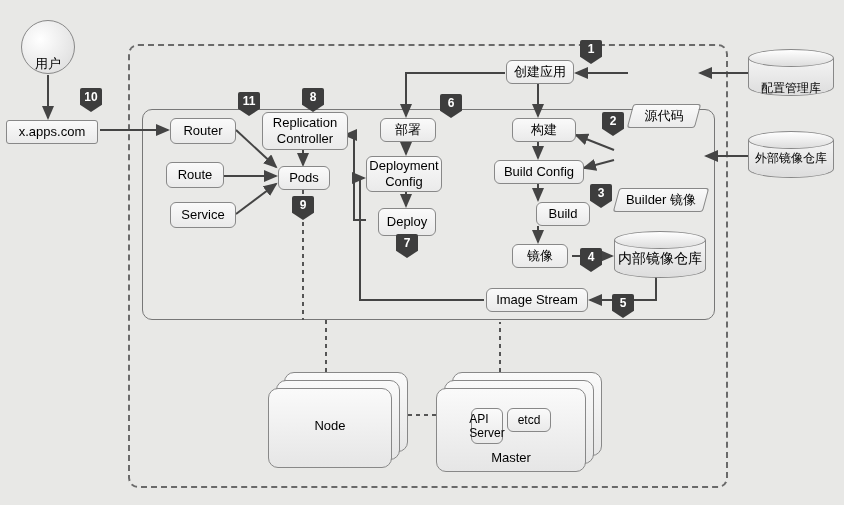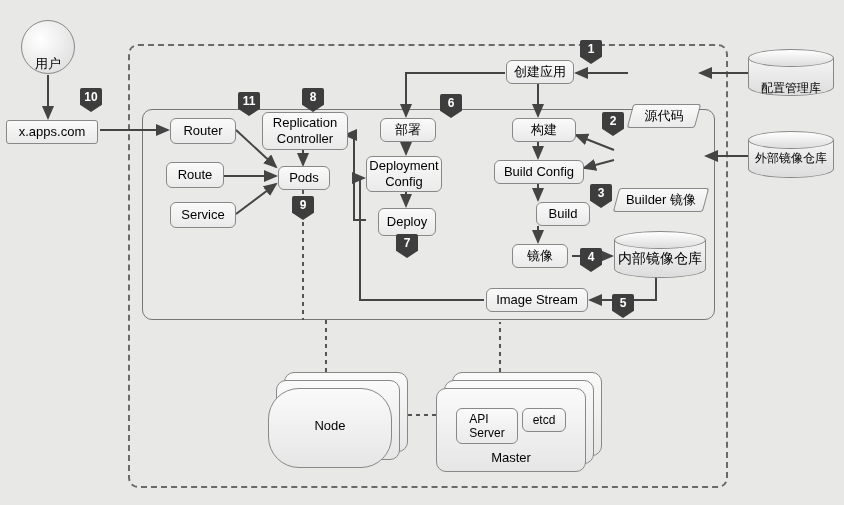--- a/index.html
+++ b/index.html
@@ -272,31 +272,31 @@
 <div class="cyl" style="left:614px; top:240px; width:92px; height:38px;">
   <div class="body">
       <span style="font-size:14px;">内部镜像仓库</span>
     </div>
   <div class="top"></div>
 </div>
 
 <div class="stack" style="left:268px; top:372px; width:140px; height:96px;">
   <div class="layer" style="left:16px; top:0; width:124px; height:80px;"></div>
   <div class="layer" style="left:8px; top:8px; width:124px; height:80px;"></div>
-  <div class="layer front" style="left:0; top:16px; width:124px; height:80px;border-radius:31px;">
+  <div class="layer front" style="left:0; top:16px; width:124px; height:80px;">
     <span style="margin:auto;">Node</span>
   </div>
 </div>
 
 <div class="stack" style="left:436px; top:372px; width:170px; height:100px;">
   <div class="layer" style="left:16px; top:0; width:150px; height:84px;"></div>
   <div class="layer" style="left:8px; top:8px; width:150px; height:84px;"></div>
   <div class="layer front" style="left:0; top:16px; width:150px; height:84px;">
     <div style="display:flex; gap:4px; margin-top:6px;">
-      <div class="inner" style="white-space:pre-line; width:62px; height:36px;"><span>API
+      <div class="inner" style="white-space:pre-line; width:32px; height:36px;"><span>API
 Server</span></div>
       <div class="inner" style="width:44px; height:24px;">
           <span>etcd</span>
         </div>
     </div>
     <span style="margin-top:6px;">Master</span>
   </div>
 </div>
 
 <div class="badge" style="left:580px; top:40px;">

